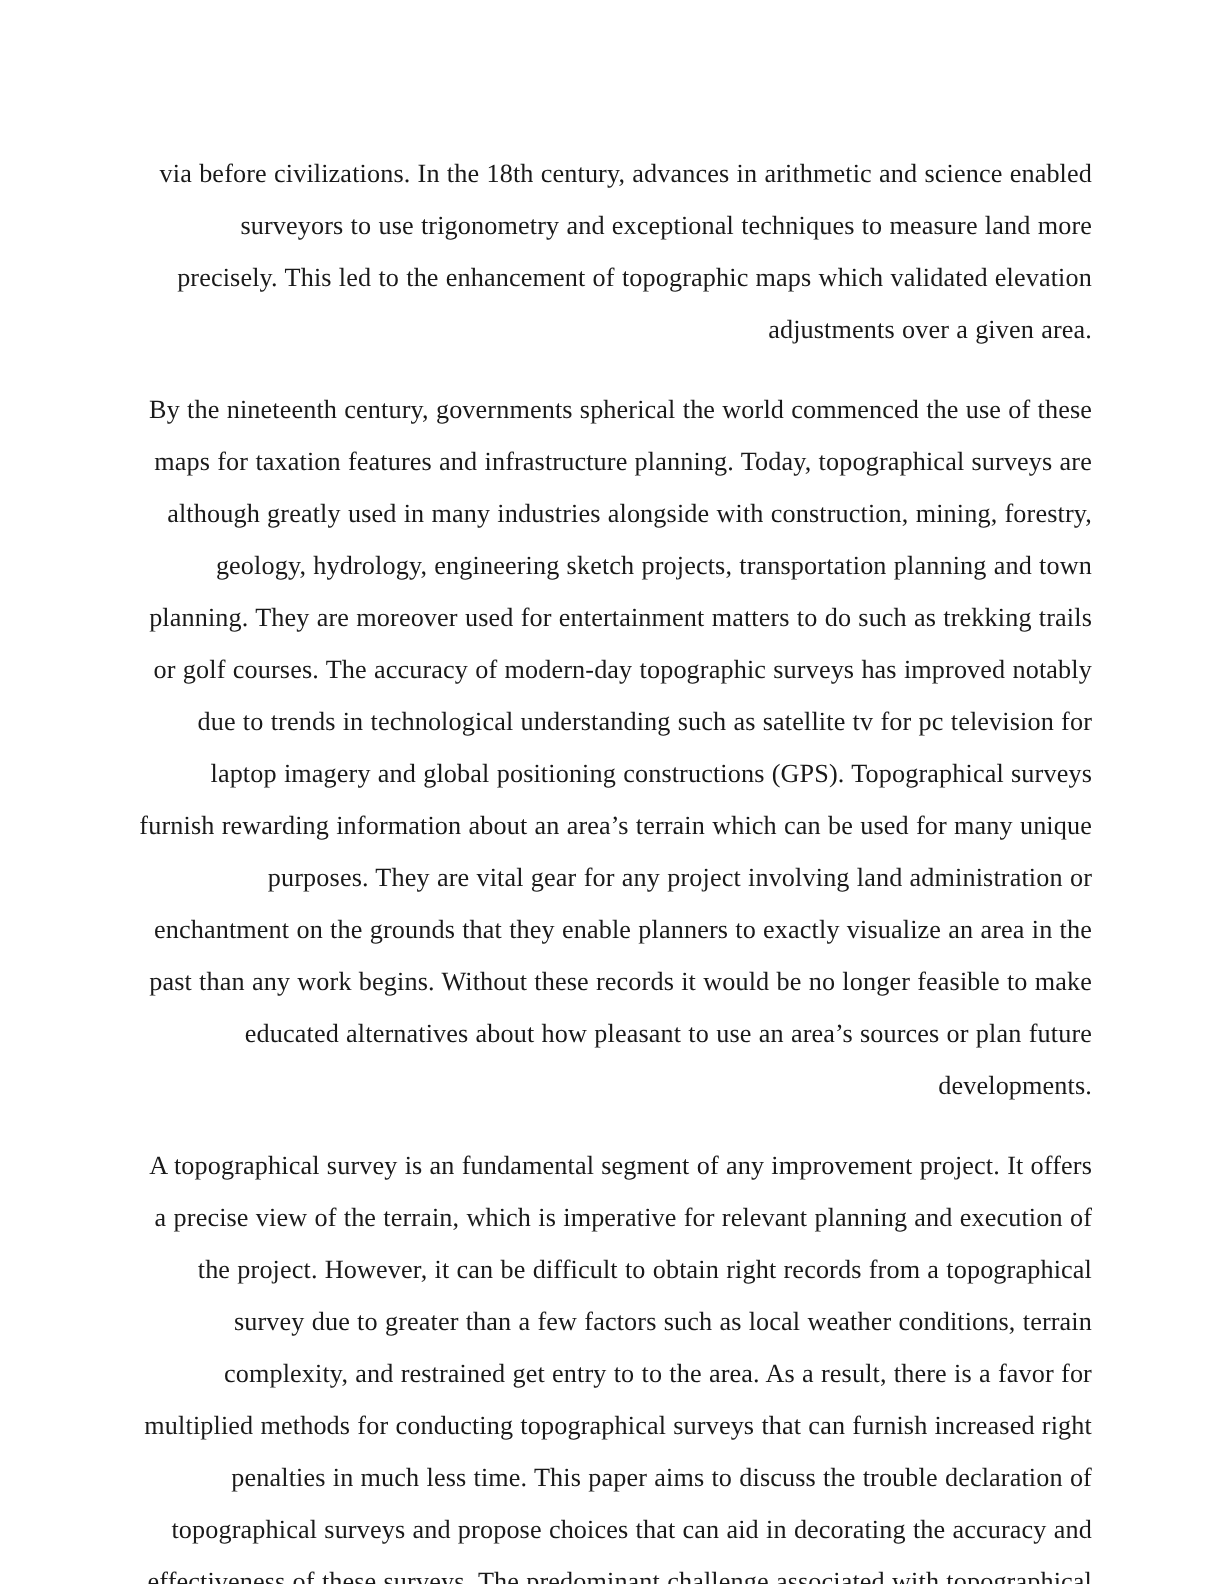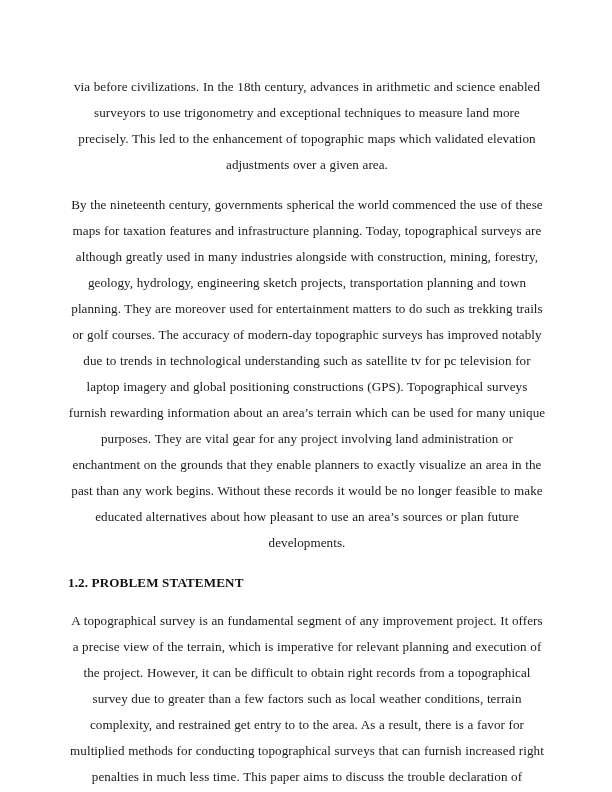--- a/index.html
+++ b/index.html
@@ -22,21 +22,21 @@
   .content {
     position: absolute;
     left: 68px;
     top: 74px;
     width: 478px;
   }
   p.para {
     margin: 0 0 14px 0;
     font-size: 13.1px;
     line-height: 26px;
-    text-align: center;
+    text-align: right;
     letter-spacing: 0.005em;
     word-spacing: 0.02em;
     color: #1a1a1a;
   }
   h2.section-heading {
     margin: 12px 0 12px 0;
     font-size: 13.1px;
     line-height: 26px;
     font-weight: bold;
     letter-spacing: 0.01em;
@@ -49,18 +49,17 @@
 </head>
 <body>
 
 <div class="page">
   <div class="content">
 
     <p class="para">via before civilizations. In the 18th century, advances in arithmetic and science enabled surveyors to use trigonometry and exceptional techniques to measure land more precisely. This led to the enhancement of topographic maps which validated elevation adjustments over a given area.</p>
 
     <p class="para">By the nineteenth century, governments spherical the world commenced the use of these maps for taxation features and infrastructure planning. Today, topographical surveys are although greatly used in many industries alongside with construction, mining, forestry, geology, hydrology, engineering sketch projects, transportation planning and town planning. They are moreover used for entertainment matters to do such as trekking trails or golf courses. The accuracy of modern-day topographic surveys has improved notably due to trends in technological understanding such as satellite tv for pc television for laptop imagery and global positioning constructions (GPS). Topographical surveys furnish rewarding information about an area’s terrain which can be used for many unique purposes. They are vital gear for any project involving land administration or enchantment on the grounds that they enable planners to exactly visualize an area in the past than any work begins. Without these records it would be no longer feasible to make educated alternatives about how pleasant to use an area’s sources or plan future developments.</p>
 
-    <h2 class="section-heading">1.2. PROBLEM STATEMENT</h2>
 
     <p class="para para-last">A topographical survey is an fundamental segment of any improvement project. It offers a precise view of the terrain, which is imperative for relevant planning and execution of the project. However, it can be difficult to obtain right records from a topographical survey due to greater than a few factors such as local weather conditions, terrain complexity, and restrained get entry to to the area. As a result, there is a favor for multiplied methods for conducting topographical surveys that can furnish increased right penalties in much less time. This paper aims to discuss the trouble declaration of topographical surveys and propose choices that can aid in decorating the accuracy and effectiveness of these surveys. The predominant challenge associated with topographical surveys is obtaining right records in a nicely timed manner. This is due to extra than a few factors such as local weather conditions, terrain complexity, and restraints to get admission to the area.</p>
 
   </div>
 </div>
 
 </body></html>

